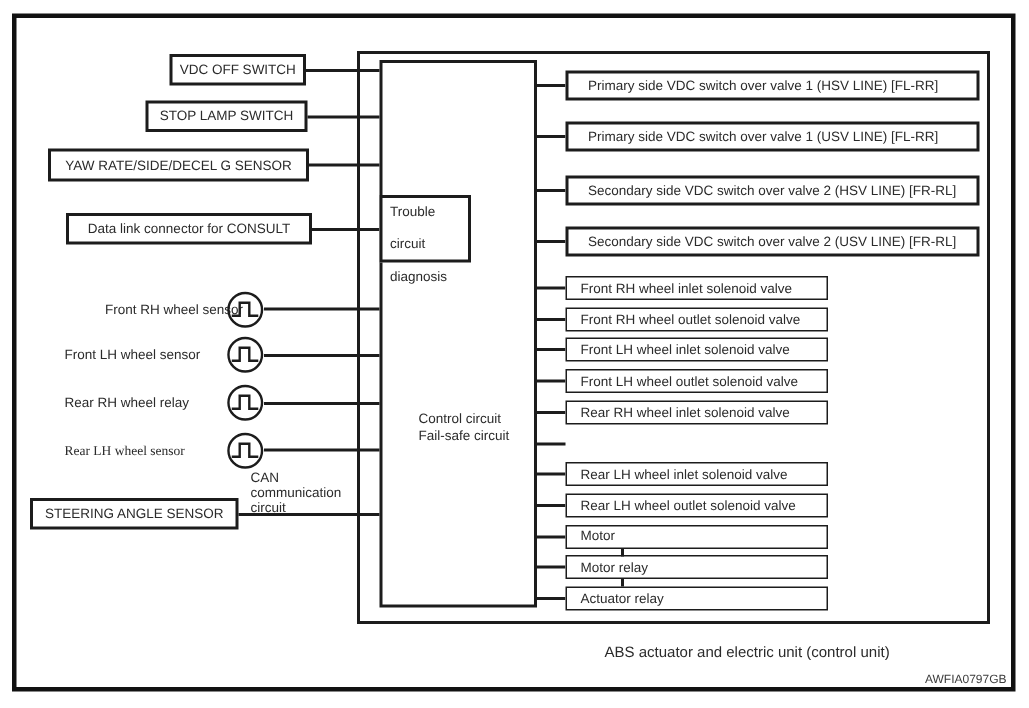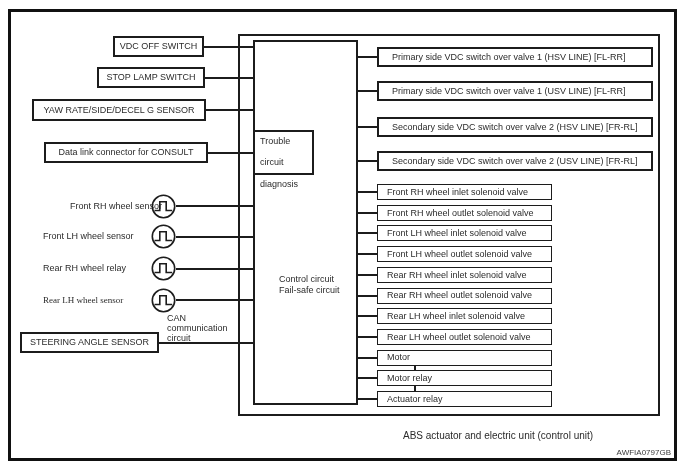--- a/index.html
+++ b/index.html
@@ -102,21 +102,20 @@
   <div class="abs lbl b2 boxl" style="left:377px;top:47px;width:276px;height:19.5px;padding-left:13px;">Primary side VDC switch over valve 1 (HSV LINE) [FL-RR]</div>
   <div class="abs lbl b2 boxl" style="left:377px;top:81px;width:276px;height:19.5px;padding-left:13px;">Primary side VDC switch over valve 1 (USV LINE) [FL-RR]</div>
   <div class="abs lbl b2 boxl" style="left:377px;top:117px;width:276px;height:19.5px;padding-left:13px;">Secondary side VDC switch over valve 2 (HSV LINE) [FR-RL]</div>
   <div class="abs lbl b2 boxl" style="left:377px;top:151px;width:276px;height:19.5px;padding-left:13px;">Secondary side VDC switch over valve 2 (USV LINE) [FR-RL]</div>
 
   <div class="abs lbl b15 boxl" style="left:377px;top:184px;width:175px;height:16px;padding-left:9px;">Front RH wheel inlet solenoid valve</div>
   <div class="abs lbl b15 boxl" style="left:377px;top:204.7px;width:175px;height:16px;padding-left:9px;">Front RH wheel outlet solenoid valve</div>
   <div class="abs lbl b15 boxl" style="left:377px;top:225.4px;width:175px;height:16px;padding-left:9px;">Front LH wheel inlet solenoid valve</div>
   <div class="abs lbl b15 boxl" style="left:377px;top:246.1px;width:175px;height:16px;padding-left:9px;">Front LH wheel outlet solenoid valve</div>
   <div class="abs lbl b15 boxl" style="left:377px;top:266.8px;width:175px;height:16px;padding-left:9px;">Rear RH wheel inlet solenoid valve</div>
-  <div class="abs lbl b15 boxl" style="left:377px;top:287.5px;width:175px;height:16px;padding-left:9px;">Rear RH wheel outlet solenoid valve</div>
   <div class="abs lbl b15 boxl" style="left:377px;top:308.2px;width:175px;height:16px;padding-left:9px;">Rear LH wheel inlet solenoid valve</div>
   <div class="abs lbl b15 boxl" style="left:377px;top:328.9px;width:175px;height:16px;padding-left:9px;">Rear LH wheel outlet solenoid valve</div>
   <div class="abs lbl b15 boxl" style="left:377px;top:349.6px;width:175px;height:16px;padding-left:9px;">Motor</div>
   <div class="abs lbl b15 boxl" style="left:377px;top:370.3px;width:175px;height:16px;padding-left:9px;">Motor relay</div>
   <div class="abs lbl b15 boxl" style="left:377px;top:391px;width:175px;height:16px;padding-left:9px;">Actuator relay</div>
 
   <div class="abs vline" style="left:414px;top:365.6px;height:5px;"></div>
   <div class="abs vline" style="left:414px;top:386.3px;height:5px;"></div>
 
   <div class="abs lbl" style="left:403px;top:429.5px;font-size:10px;">ABS actuator and electric unit (control unit)</div>

